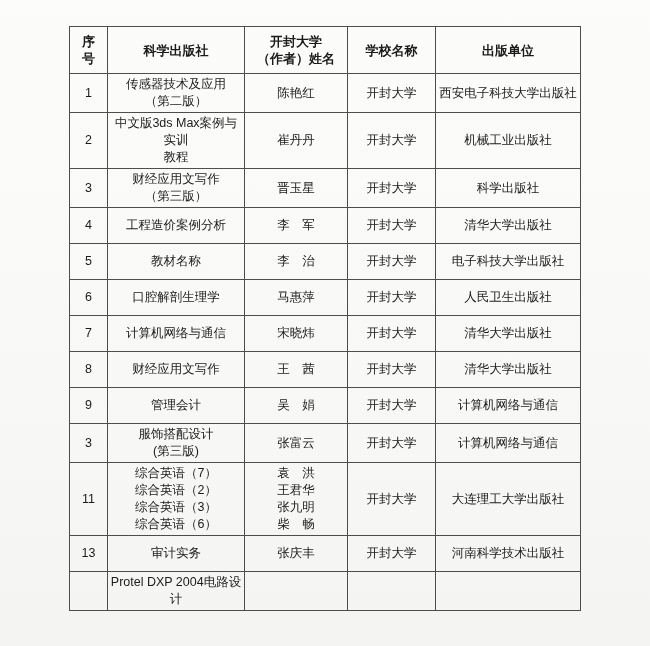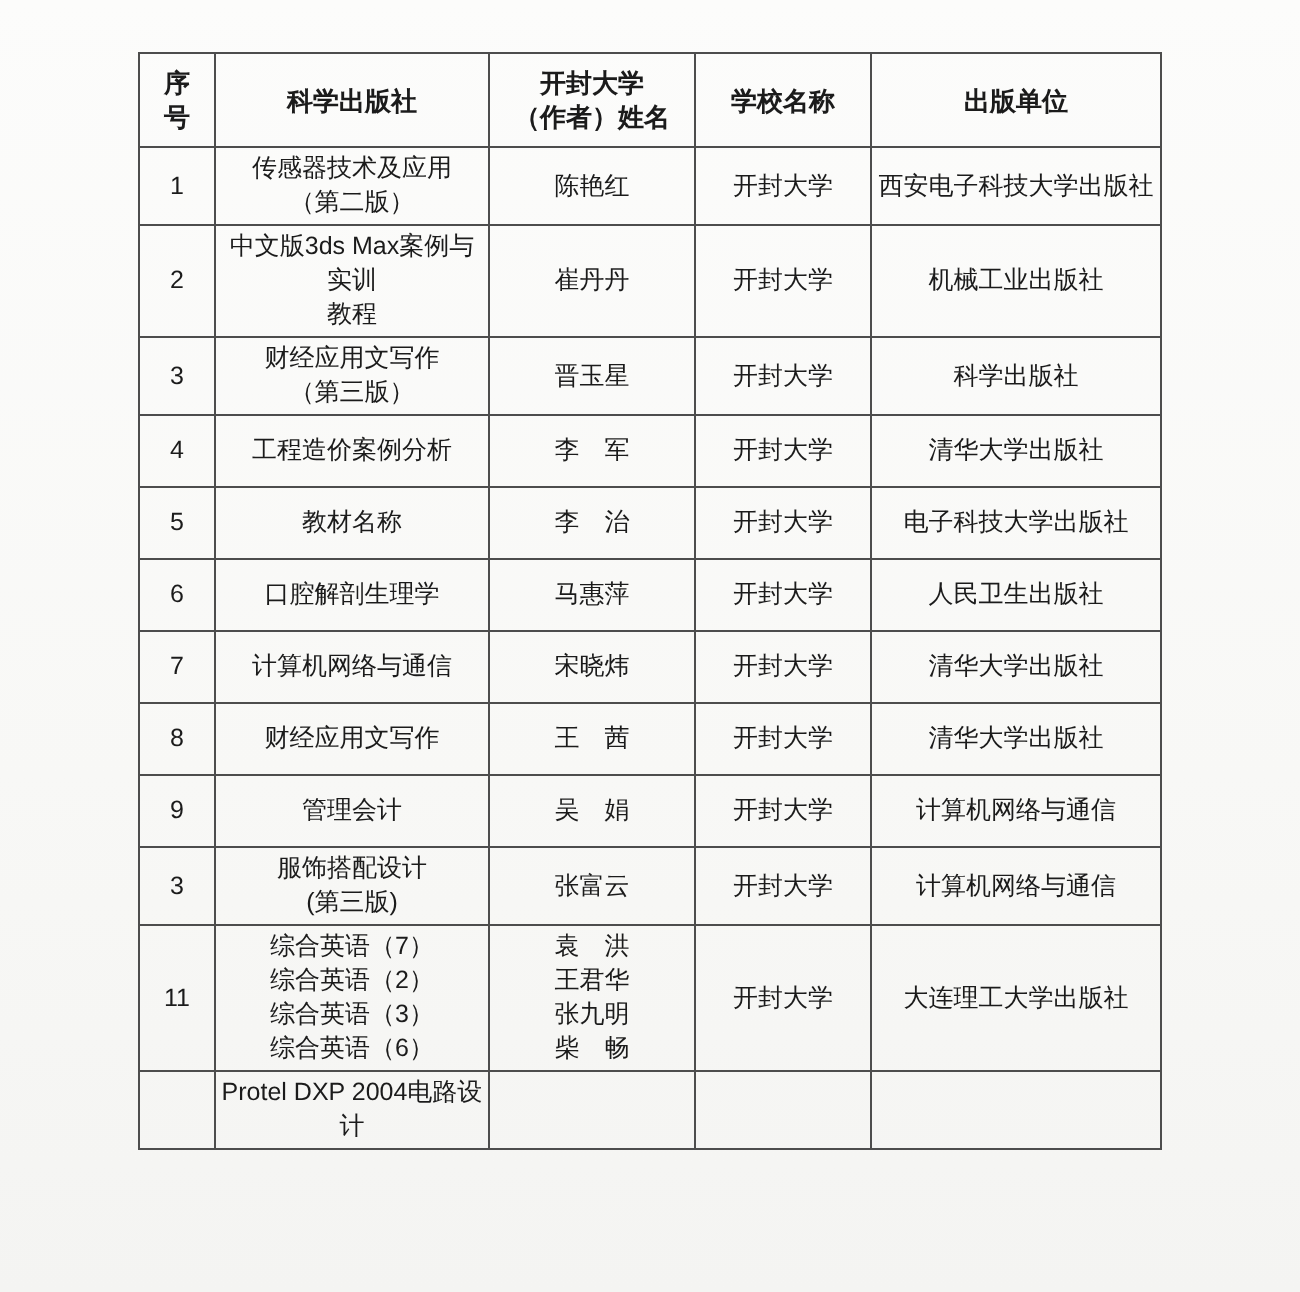--- a/index.html
+++ b/index.html
@@ -292,20 +292,37 @@
             <div>柴　畅</div>
           </td>
           <td>
             <div>开封大学</div>
           </td>
           <td>
             <div>大连理工大学出版社</div>
           </td>
         </tr>
         <tr>
+          <td>
+            <div>13</div>
+          </td>
+          <td>
+            <div>审计实务</div>
+          </td>
+          <td>
+            <div>张庆丰</div>
+          </td>
+          <td>
+            <div>开封大学</div>
+          </td>
+          <td>
+            <div>河南科学技术出版社</div>
+          </td>
+        </tr>
+        <tr>
           <td></td>
           <td>
             <div>Protel DXP 2004电路设计</div>
           </td>
           <td></td>
           <td></td>
           <td></td>
         </tr>
       </tbody>
   </table>

